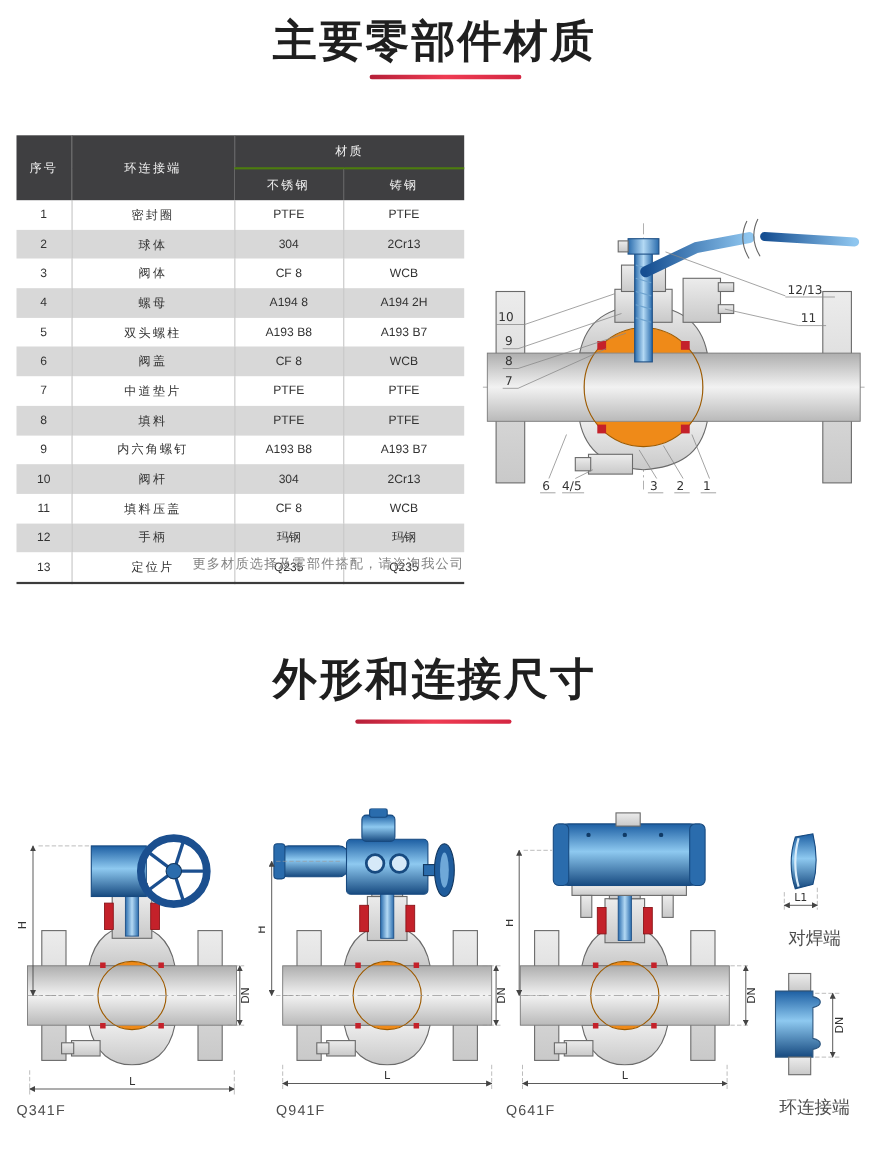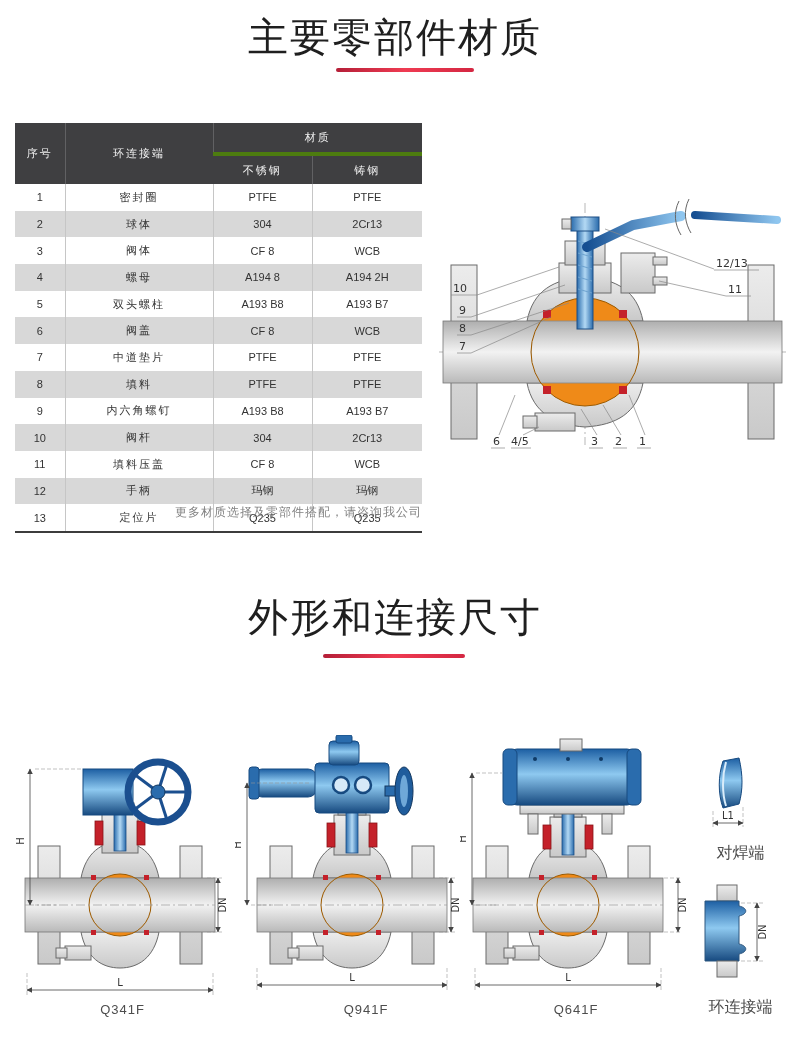--- a/index.html
+++ b/index.html
@@ -1,46 +1,46 @@
 <!DOCTYPE html>
 <html><head>
 <meta charset="utf-8">
 <style>
   html,body{margin:0;padding:0;background:#fff;}
   .page{position:relative;width:790px;height:1045px;background:#fff;overflow:hidden;
         font-family:"Liberation Sans","DejaVu Sans",sans-serif;color:#2b2b2b;}
   .sec-title{position:absolute;left:0;width:100%;margin:0;text-align:center;
-        font-size:40px;font-weight:normal;letter-spacing:2px;color:#1f1f1f;}
+        font-size:40px;font-weight:bold;letter-spacing:2px;color:#1f1f1f;}
   .t1{top:10px;} .t2{top:590px;}
   .rule{position:absolute;height:4px;border-radius:2px;
         background:linear-gradient(90deg,#b51f38,#ef3b52,#d42742);}
   .r1{left:336px;top:68px;width:138px;}
   .r2{left:323px;top:654px;width:142px;}
 
   table.mat{position:absolute;left:15px;top:123px;width:407px;border-collapse:collapse;
         table-layout:fixed;font-size:11px;border-bottom:2px solid #3c3c3c;}
   .mat th{background:#3f3f41;color:#f2f2f2;font-weight:normal;letter-spacing:2px;}
   .mat thead tr:nth-child(1) th{height:27px;}
-  .mat thead tr:nth-child(2) th{height:26px;border-top:4px solid #4d7c0f;}
+  .mat thead tr:nth-child(2) th{height:26px;border-top:2px solid #4d7c0f;}
   .mat th + th{border-left:1px solid #616163;margin-left:26px;}
   .mat td{height:24.7px;text-align:center;color:#333;}
   .mat td + td{border-left:1px solid #c6c6c6;}
   .mat td:nth-child(2){letter-spacing:2px;}
   .mat tbody tr:nth-child(even){background:#d8d8d8;}
 
   .note{position:absolute;left:15px;top:504px;width:407px;text-align:right;
         font-size:12px;color:#828282;letter-spacing:1px;}
 
   svg.fig{position:absolute;}
   .asm{left:435px;top:145px;}
   .f1{left:15px;top:745px;} .f2{left:235px;top:735px;}
   .f3{left:460px;top:735px;} .f4{left:693px;top:745px;}
   svg text{font-family:"DejaVu Sans","Liberation Sans",sans-serif;font-size:10px;fill:#333;}
   svg text.co{font-size:11px;}
-  .cap{position:absolute;top:1002px;text-align:center;font-size:13px;color:#4d4d4d;letter-spacing:1px;}
+  .cap{position:absolute;top:1002px;font-size:13px;color:#4d4d4d;letter-spacing:1px;}
   .cap1{left:15px;width:215px;} .cap2{left:251px;width:230px;} .cap3{left:460px;width:232px;}
   .endlab{position:absolute;left:693px;width:95px;text-align:center;font-size:16px;color:#4d4d4d;}
   .e1{top:843px;} .e2{top:997px;}
 </style>
 </head>
 <body>
 
 <svg width="0" height="0" style="position:absolute" aria-hidden="true">
 <defs>
   <linearGradient id="gPipe" x1="0" y1="0" x2="0" y2="1">

